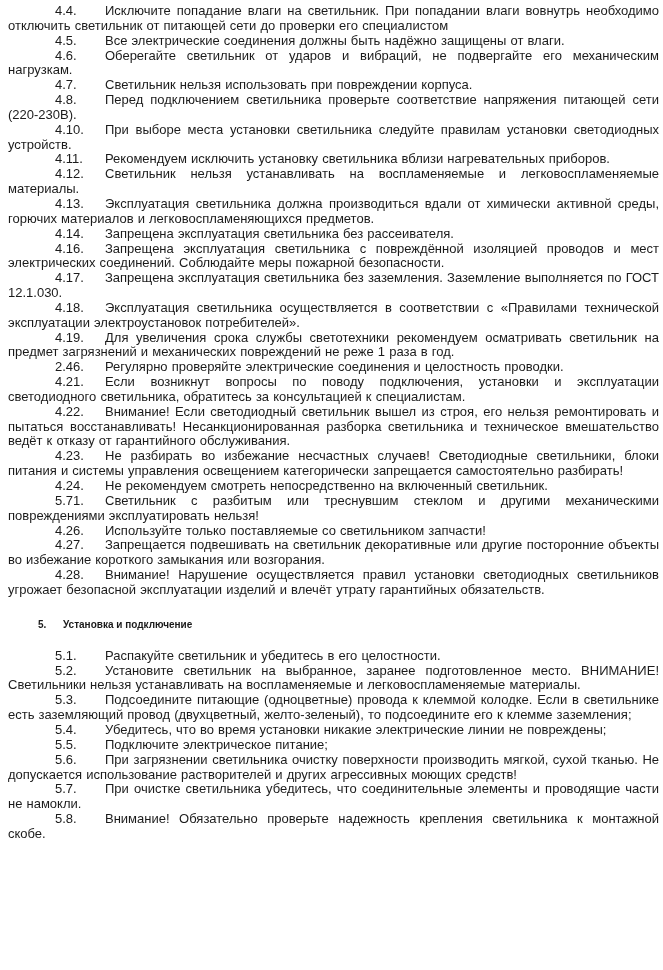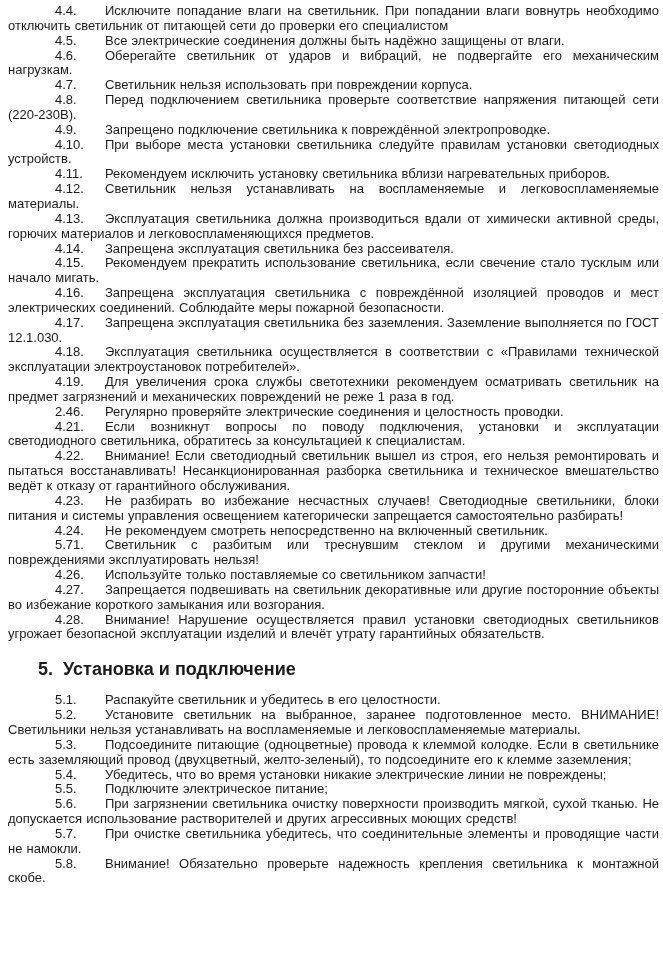--- a/index.html
+++ b/index.html
@@ -27,21 +27,21 @@
   }
   .item .num {
     display: inline-block;
     width: 50px;
     text-indent: 0;
     vertical-align: baseline;
   }
   h2.section-heading {
     margin: 18px 0 15px 0;
     padding-left: 30px;
-    font-size: 18px;
+    font-size: 10px;
     line-height: 18px;
     font-weight: bold;
     color: #1b1b1b;
   }
   .section-heading .hnum {
     display: inline-block;
     width: 25px;
   }
 </style>
 </head>
@@ -54,33 +54,31 @@
       <p class="item"><span class="num">4.4.</span><span class="txt">Исключите попадание влаги на светильник. При попадании влаги вовнутрь необходимо отключить светильник от питающей сети до проверки его специалистом</span></p>
 
       <p class="item"><span class="num">4.5.</span><span class="txt">Все электрические соединения должны быть надёжно защищены от влаги.</span></p>
 
       <p class="item"><span class="num">4.6.</span><span class="txt">Оберегайте светильник от ударов и вибраций, не подвергайте его механическим нагрузкам.</span></p>
 
       <p class="item"><span class="num">4.7.</span><span class="txt">Светильник нельзя использовать при повреждении корпуса.</span></p>
 
       <p class="item"><span class="num">4.8.</span><span class="txt">Перед подключением светильника проверьте соответствие напряжения питающей сети (220-230В).</span></p>
 
-      <p class="item"><span class="num">4.9.</span><span class="txt">Запрещено подключение светильника к повреждённой электропроводке.</span></p>
 
       <p class="item"><span class="num">4.10.</span><span class="txt">При выборе места установки светильника следуйте правилам установки светодиодных устройств.</span></p>
 
       <p class="item"><span class="num">4.11.</span><span class="txt">Рекомендуем исключить установку светильника вблизи нагревательных приборов.</span></p>
 
       <p class="item"><span class="num">4.12.</span><span class="txt">Светильник нельзя устанавливать на воспламеняемые и легковоспламеняемые материалы.</span></p>
 
       <p class="item"><span class="num">4.13.</span><span class="txt">Эксплуатация светильника должна производиться вдали от химически активной среды, горючих материалов и легковоспламеняющихся предметов.</span></p>
 
       <p class="item"><span class="num">4.14.</span><span class="txt">Запрещена эксплуатация светильника без рассеивателя.</span></p>
 
-      <p class="item"><span class="num">4.15.</span><span class="txt">Рекомендуем прекратить использование светильника, если свечение стало тусклым или начало мигать.</span></p>
 
       <p class="item"><span class="num">4.16.</span><span class="txt">Запрещена эксплуатация светильника с повреждённой изоляцией проводов и мест электрических соединений. Соблюдайте меры пожарной безопасности.</span></p>
 
       <p class="item"><span class="num">4.17.</span><span class="txt">Запрещена эксплуатация светильника без заземления. Заземление выполняется по ГОСТ 12.1.030.</span></p>
 
       <p class="item"><span class="num">4.18.</span><span class="txt">Эксплуатация светильника осуществляется в соответствии с «Правилами технической эксплуатации электроустановок потребителей».</span></p>
 
       <p class="item"><span class="num">4.19.</span><span class="txt">Для увеличения срока службы светотехники рекомендуем осматривать светильник на предмет загрязнений и механических повреждений не реже 1 раза в год.</span></p>
 
       <p class="item"><span class="num">2.46.</span><span class="txt">Регулярно проверяйте электрические соединения и целостность проводки.</span></p>

